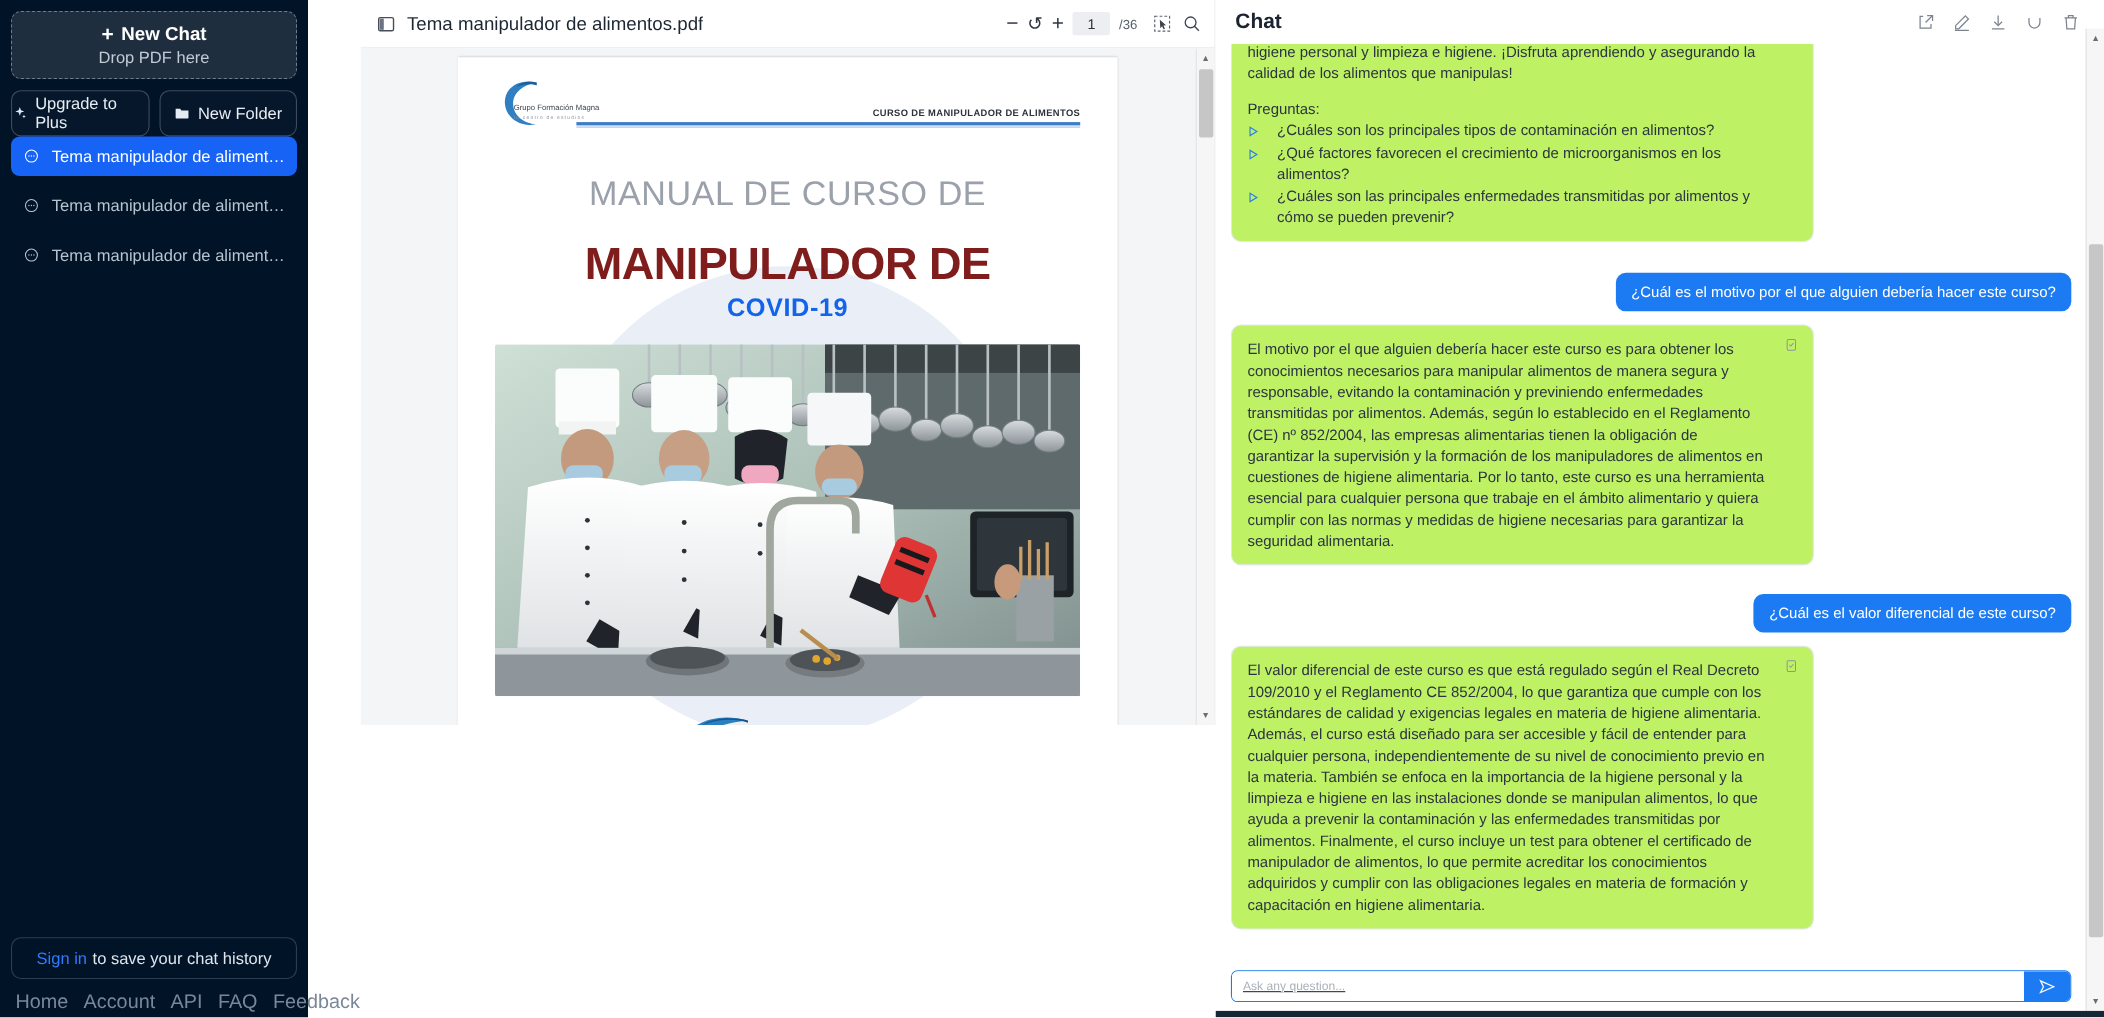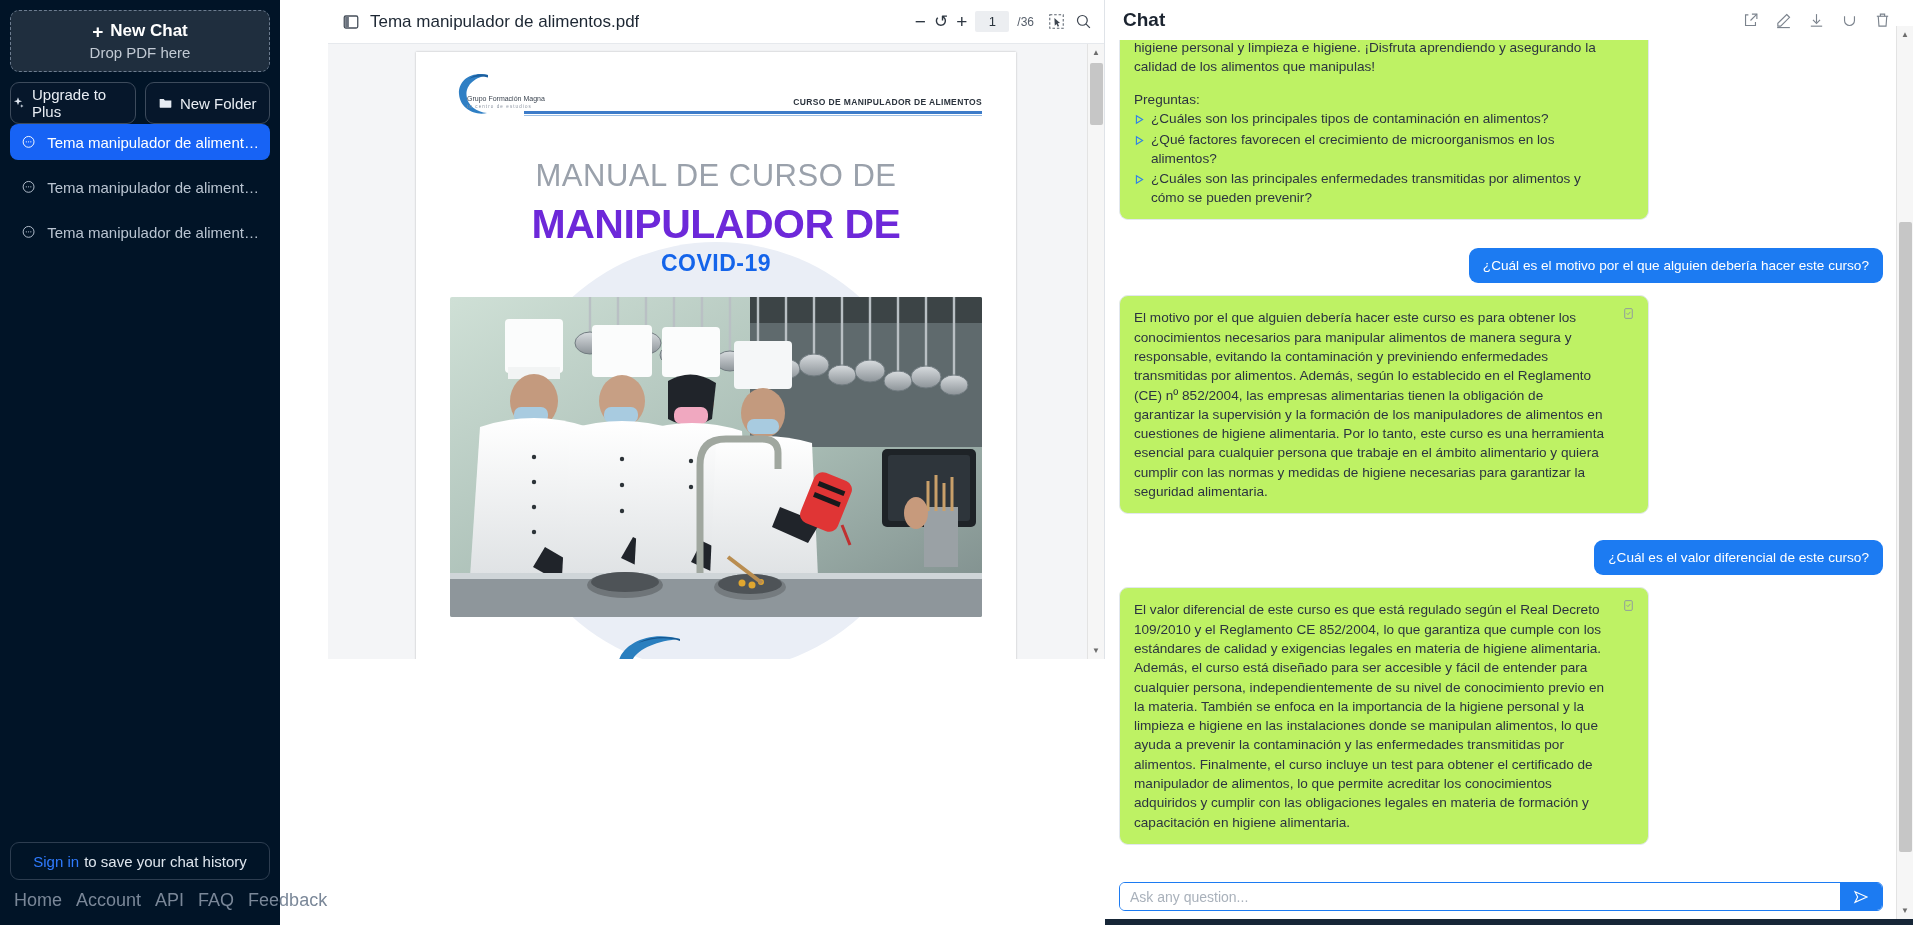--- a/index.html
+++ b/index.html
@@ -58,21 +58,21 @@
     color: #b9c4d1;
     font-size: 15px;
     cursor: pointer;
     white-space: nowrap;
     overflow: hidden;
   }
   .chat-item.active { background: #1763f5; color: #ffffff; }
   .chat-item .label { overflow: hidden; text-overflow: ellipsis; }
 
   .sidebar-footer {
-    position: absolute; left: 10px; right: 10px; bottom: 10px;
+    position: absolute; left: 10px; right: 10px; bottom: 0;
   }
   .signin-box {
     border: 1px solid #2d3d50;
     border-radius: 9px;
     height: 38px;
     display: flex; align-items: center; justify-content: center;
     gap: 5px;
     font-size: 15px; color: #dfe6ee;
     cursor: pointer;
     margin-bottom: 10px;
@@ -137,21 +137,21 @@
   .brand-mark { position: relative; width: 74px; height: 52px; flex: 0 0 74px; }
   .brand-name { position: absolute; left: 17px; top: 27px; font-size: 7px; color: #3b4450; white-space: nowrap; }
   .brand-sub { position: absolute; left: 17px; top: 36px; font-size: 4.5px; letter-spacing: 1.1px; color: #8a93a0; white-space: nowrap; }
   .head-right { flex: 1 1 auto; text-align: right; padding-bottom: 4px; }
   .head-kicker { font-size: 8.5px; font-weight: 700; letter-spacing: .35px; color: #2b333d; }
   .head-rule { height: 3px; background: #3d7cc9; margin-top: 4px; }
   .head-rule2 { height: 1px; background: #9dbfe4; margin-top: 1px; }
 
   .pg-title-wrap { text-align: center; position: relative; z-index: 2; margin-top: 38px; }
   .t-manual { font-size: 31px; color: #9aa1ab; letter-spacing: .5px; }
-  .t-main { font-size: 41px; font-weight: 800; color: #6d28d9; line-height: 1.08; letter-spacing: -.5px; margin-top: 8px; }
+  .t-main { font-size: 41px; font-weight: 800; color: #7f1d1d; line-height: 1.08; letter-spacing: -.5px; margin-top: 24px; }
   .t-covid { font-size: 23px; font-weight: 800; color: #1464ea; letter-spacing: .5px; margin-top: 4px; }
 
   .pg-photo {
     position: relative; z-index: 2;
     margin-top: 20px;
     width: 100%; height: 320px;
     border-radius: 2px; overflow: hidden;
   }
   .pg-footer { position: relative; z-index: 2; margin-top: 14px; text-align: center; }
   .foot-logo { position: relative; width: 220px; height: 66px; margin: 0 auto; }
@@ -226,41 +226,42 @@
     border-radius: 9px;
     padding: 8px 14px;
     font-size: 13.6px;
     line-height: 1.4;
     max-width: 530px;
   }
   .copy-ic {
     position: absolute; top: 11px; right: 13px;
     color: #8d95a0; cursor: pointer; display: flex;
   }
-  .q-line { display: flex; gap: 6px; align-items: flex-start; }
+  .q-line { display: flex; gap: 16px; align-items: flex-start; }
   .q-arrow { color: #2f80e8; flex: 0 0 auto; margin-top: 2px; }
   .blank-line { height: 13px; }
 
   .chat-input-area {
     flex: 0 0 auto;
     padding: 8px 30px 14px 14px;
     background: #fff;
   }
   .chat-input-wrap {
     display: flex; align-items: stretch;
     border: 1px solid #1c7bf2;
     border-radius: 6px;
     overflow: hidden;
     height: 29px;
   }
   .chat-input {
     flex: 1 1 auto; border: none; outline: none;
-    padding: 0 10px; font-size: 14px; color: #2c3440;
+    padding: 0 10px; font-size: 11px; color: #2c3440;
     font-family: "Liberation Sans", sans-serif;
     background: #fff;
+    text-decoration: underline;
   }
   .chat-input::placeholder { color: #a9b1bb; }
   .send-btn {
     flex: 0 0 42px; background: #1c7bf2; border: none;
     display: flex; align-items: center; justify-content: center;
     color: #fff; cursor: pointer;
   }
   .bottombar { position: absolute; left: 0; right: 0; bottom: 0; height: 6px; background: #162637; }
 </style>
 </head>

